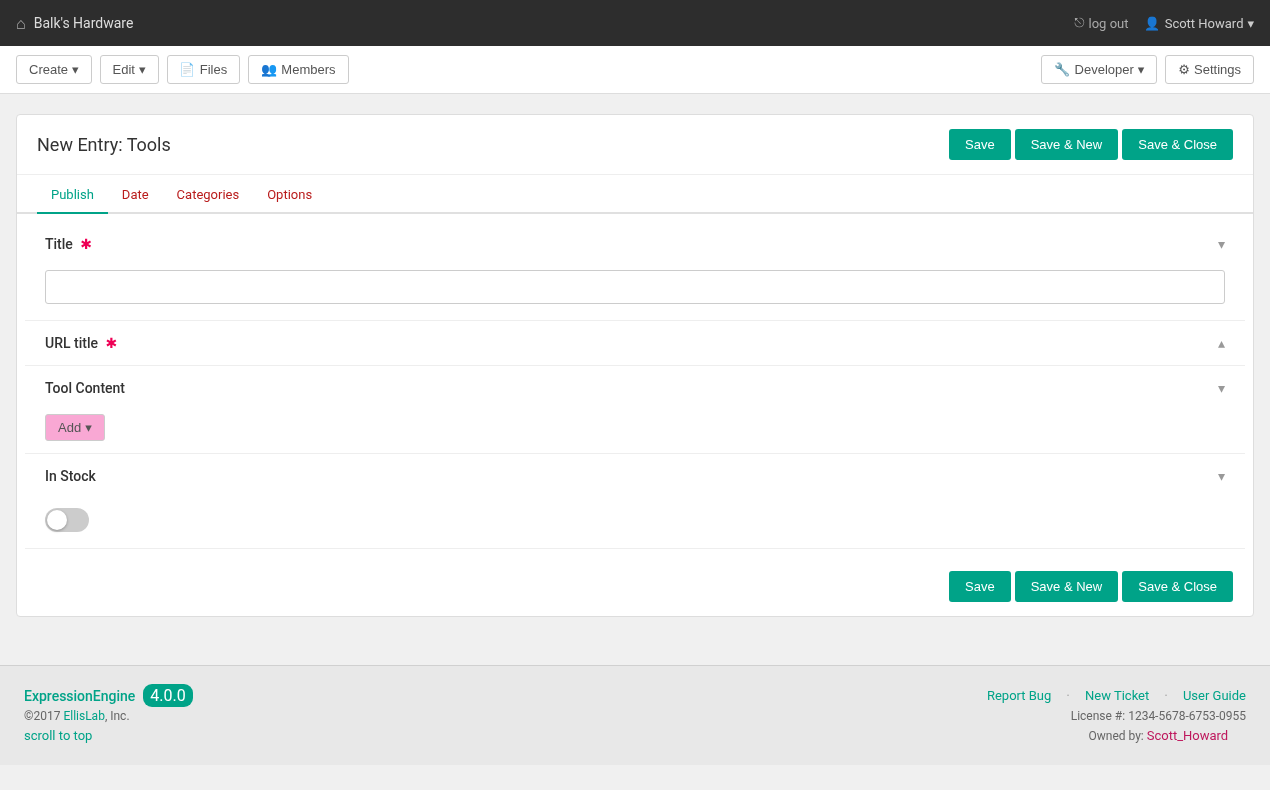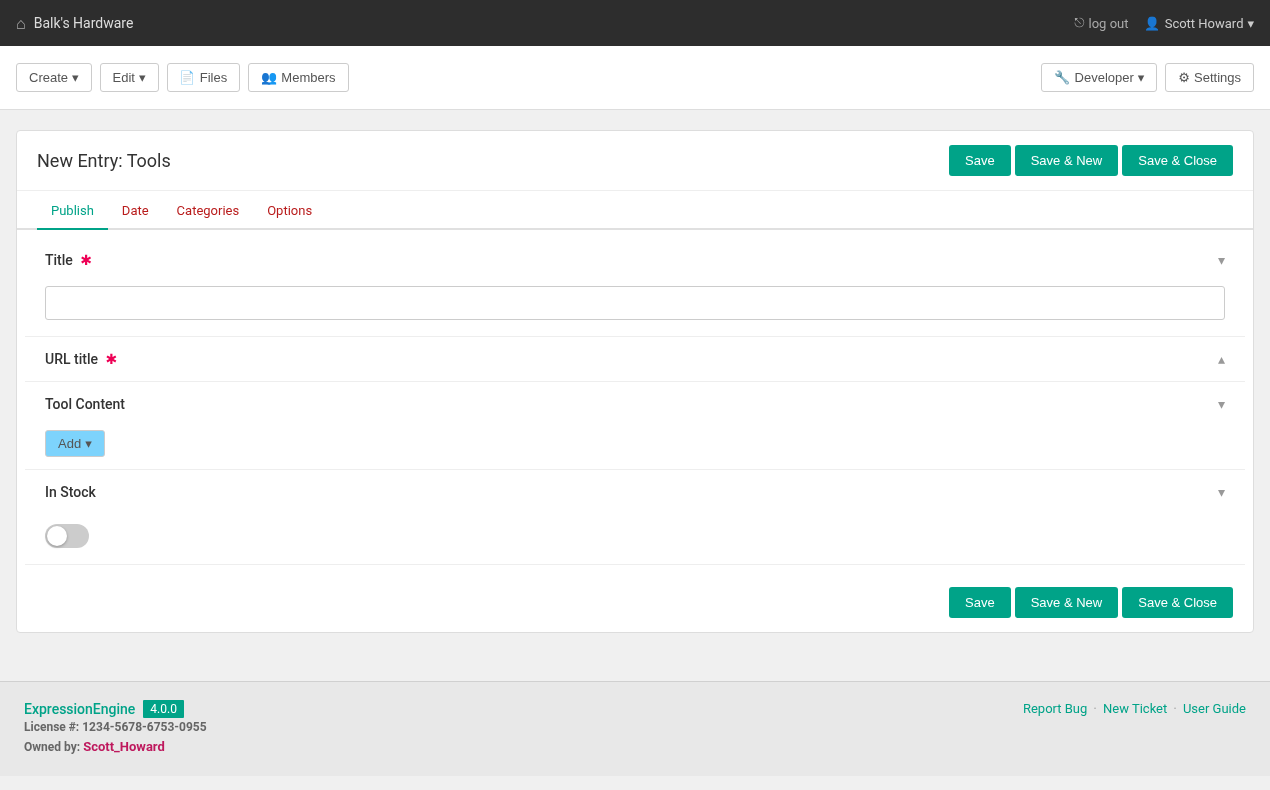--- a/index.html
+++ b/index.html
@@ -19,21 +19,21 @@
     .top-nav-home-icon { color: #aaa; font-size: 16px; }
     .top-nav-title { color: #ddd; font-size: 14px; }
     .top-nav-right { display: flex; align-items: center; gap: 16px; }
     .top-nav-logout { color: #aaa; font-size: 13px; display: flex; align-items: center; gap: 4px; cursor: pointer; }
     .top-nav-user { color: #ccc; font-size: 13px; display: flex; align-items: center; gap: 4px; cursor: pointer; }
 
     
     .sec-nav {
       background: #fff;
       border-bottom: 1px solid #ddd;
-      height: 64px;
+      height: 48px;
       display: flex;
       align-items: center;
       padding: 0 16px;
       gap: 8px;
       justify-content: space-between;
     }
     .sec-nav-left { display: flex; gap: 8px; }
     .sec-nav-right { display: flex; gap: 8px; }
     .nav-btn {
       display: inline-flex; align-items: center; gap: 4px;
@@ -113,21 +113,21 @@
       border-radius: 3px;
       padding: 8px 10px;
       font-size: 14px;
       outline: none;
     }
 
     
     .add-btn {
       display: inline-flex; align-items: center; gap: 4px;
       padding: 5px 12px; border: 1px solid #ccc; border-radius: 3px;
-      background: #7dd3fc; color: #555; font-size: 13px; cursor: pointer;
+      background: #f9a8d4; color: #555; font-size: 13px; cursor: pointer;
       margin: 4px 20px 12px;
     }
 
     
     .toggle-wrap { padding: 10px 20px 16px; }
     .toggle {
       position: relative;
       width: 44px; height: 24px;
       background: #ccc; border-radius: 12px;
       cursor: pointer;
@@ -164,31 +164,31 @@
       display: flex;
       justify-content: space-between;
       align-items: center;
       margin-bottom: 0;
     }
     .footer-brand { display: flex; align-items: center; gap: 8px; }
     .brand-name { color: #00a388; font-size: 14px; font-weight: 500; }
     .version-badge {
       background: #00a388;
       color: #fff;
-      font-size: 12px;
+      font-size: 16px;
       padding: 2px 7px;
-      border-radius: 1px;
-    }
-    .footer-links { display: flex; gap: 0; align-items: flex-start; }
+      border-radius: 9px;
+    }
+    .footer-links { display: flex; gap: 9px; align-items: flex-start; }
     .footer-link { color: #00a388; font-size: 13px; cursor: pointer; text-decoration: none; }
     .footer-sep { color: #aaa; margin: 0 6px; }
     .footer-bottom { display: flex; justify-content: space-between; align-items: flex-start; }
     .footer-copy { color: #666; font-size: 12px; line-height: 1.6; }
     .footer-copy a { color: #00a388; text-decoration: none; }
-    .footer-license { color: #666; font-size: 12px; text-align: left; line-height: 1.6; font-weight: bold; }
+    .footer-license { color: #666; font-size: 12px; text-align: center; line-height: 1.6; }
     .footer-license a { color: #be185d; text-decoration: none; }
 
     
     .cursor-text { cursor: text; }
   </style>
 </head>
 <body>
 
 <nav class="top-nav">
   <div class="top-nav-left">
@@ -329,19 +329,20 @@
     </div>
     <div class="footer-links">
       <a class="footer-link">Report Bug</a>
       <span class="footer-sep">·</span>
       <a class="footer-link">New Ticket</a>
       <span class="footer-sep">·</span>
       <a class="footer-link">User Guide</a>
     </div>
   </div>
   <div class="footer-bottom">
+    <div class="footer-copy">©2017 <a style="color:#00a388;text-decoration:none;">EllisLab</a>, Inc.<br><a class="footer-link" style="color:#00a388;text-decoration:none;cursor:pointer;">scroll to top</a></div>
     <div class="footer-license">
       <span>License #: 1234-5678-6753-0955</span><br>
       <span>Owned by:</span>
       <a class="footer-link">Scott_Howard</a>
     </div>
   </div>
 </footer>
 
 </body></html>

